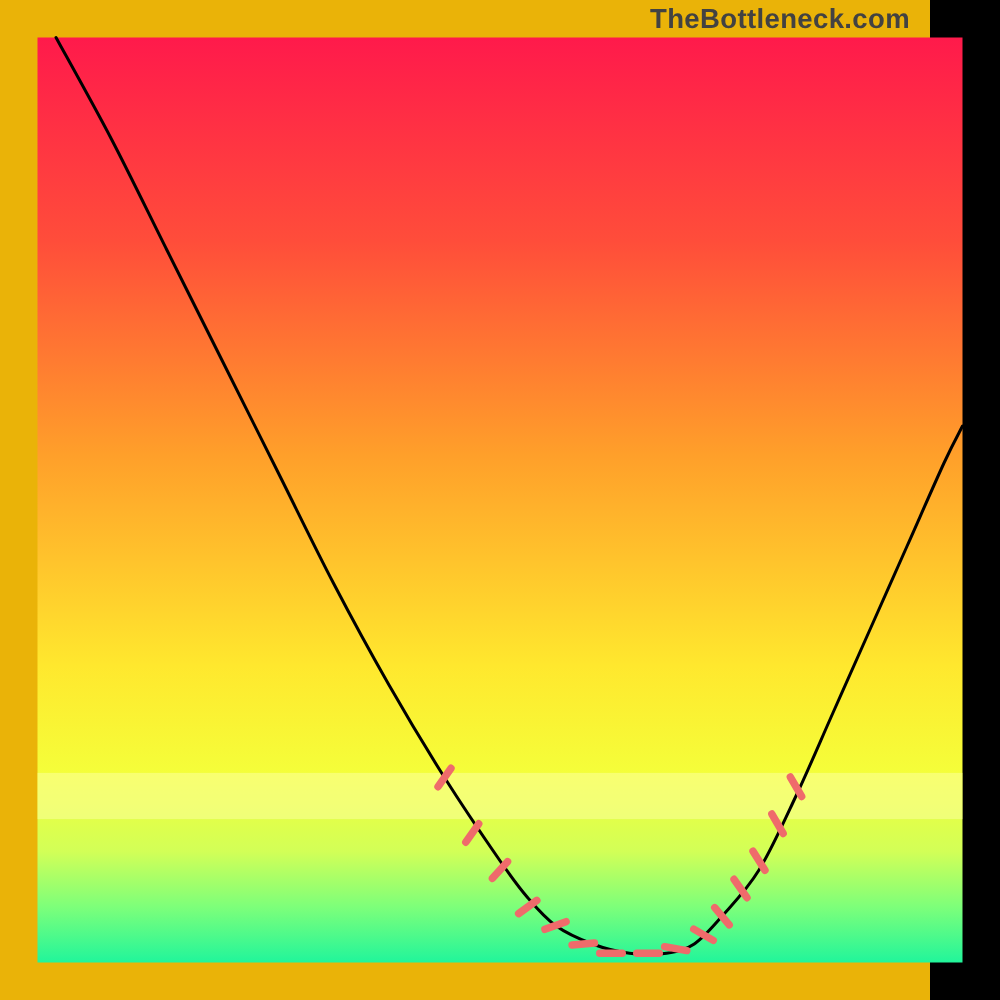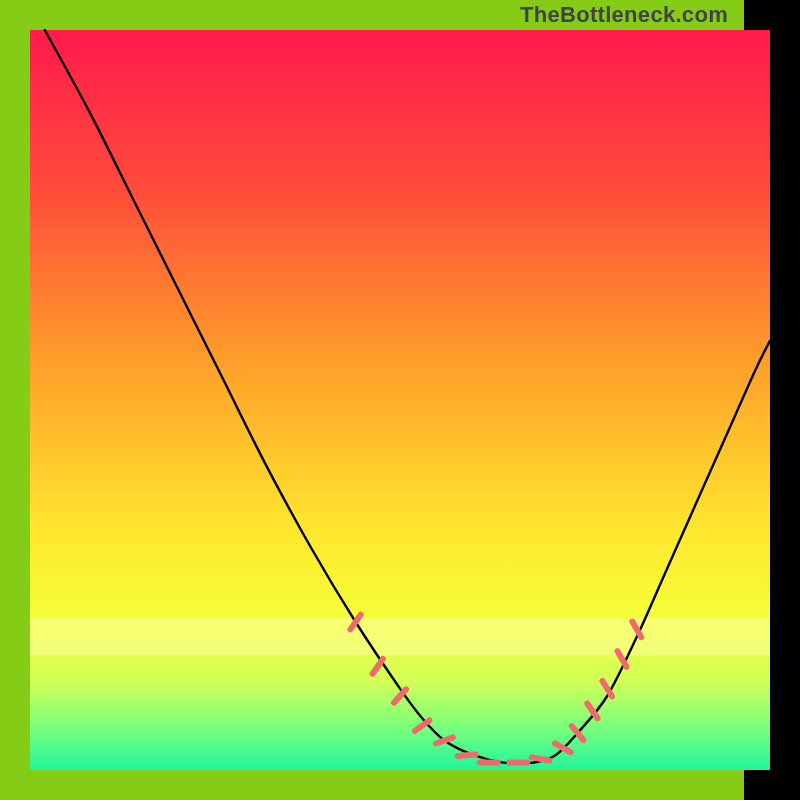--- a/index.html
+++ b/index.html
@@ -8,21 +8,21 @@
     width: 800px;
     height: 800px;
     background: #000;
     font-family: Arial, Helvetica, sans-serif;
     overflow: hidden;
   }
   .frame {
     position: absolute;
     left: 0; top: 0;
     width: 744px; height: 800px;
-    background: #84cc16;
+    background: #eab308;
   }
   .watermark {
     position: absolute;
     top: 2px;
     right: 16px;
     color: #424242;
     font-size: 22px;
     font-weight: 600;
     letter-spacing: 0.3px;
     user-select: none;

